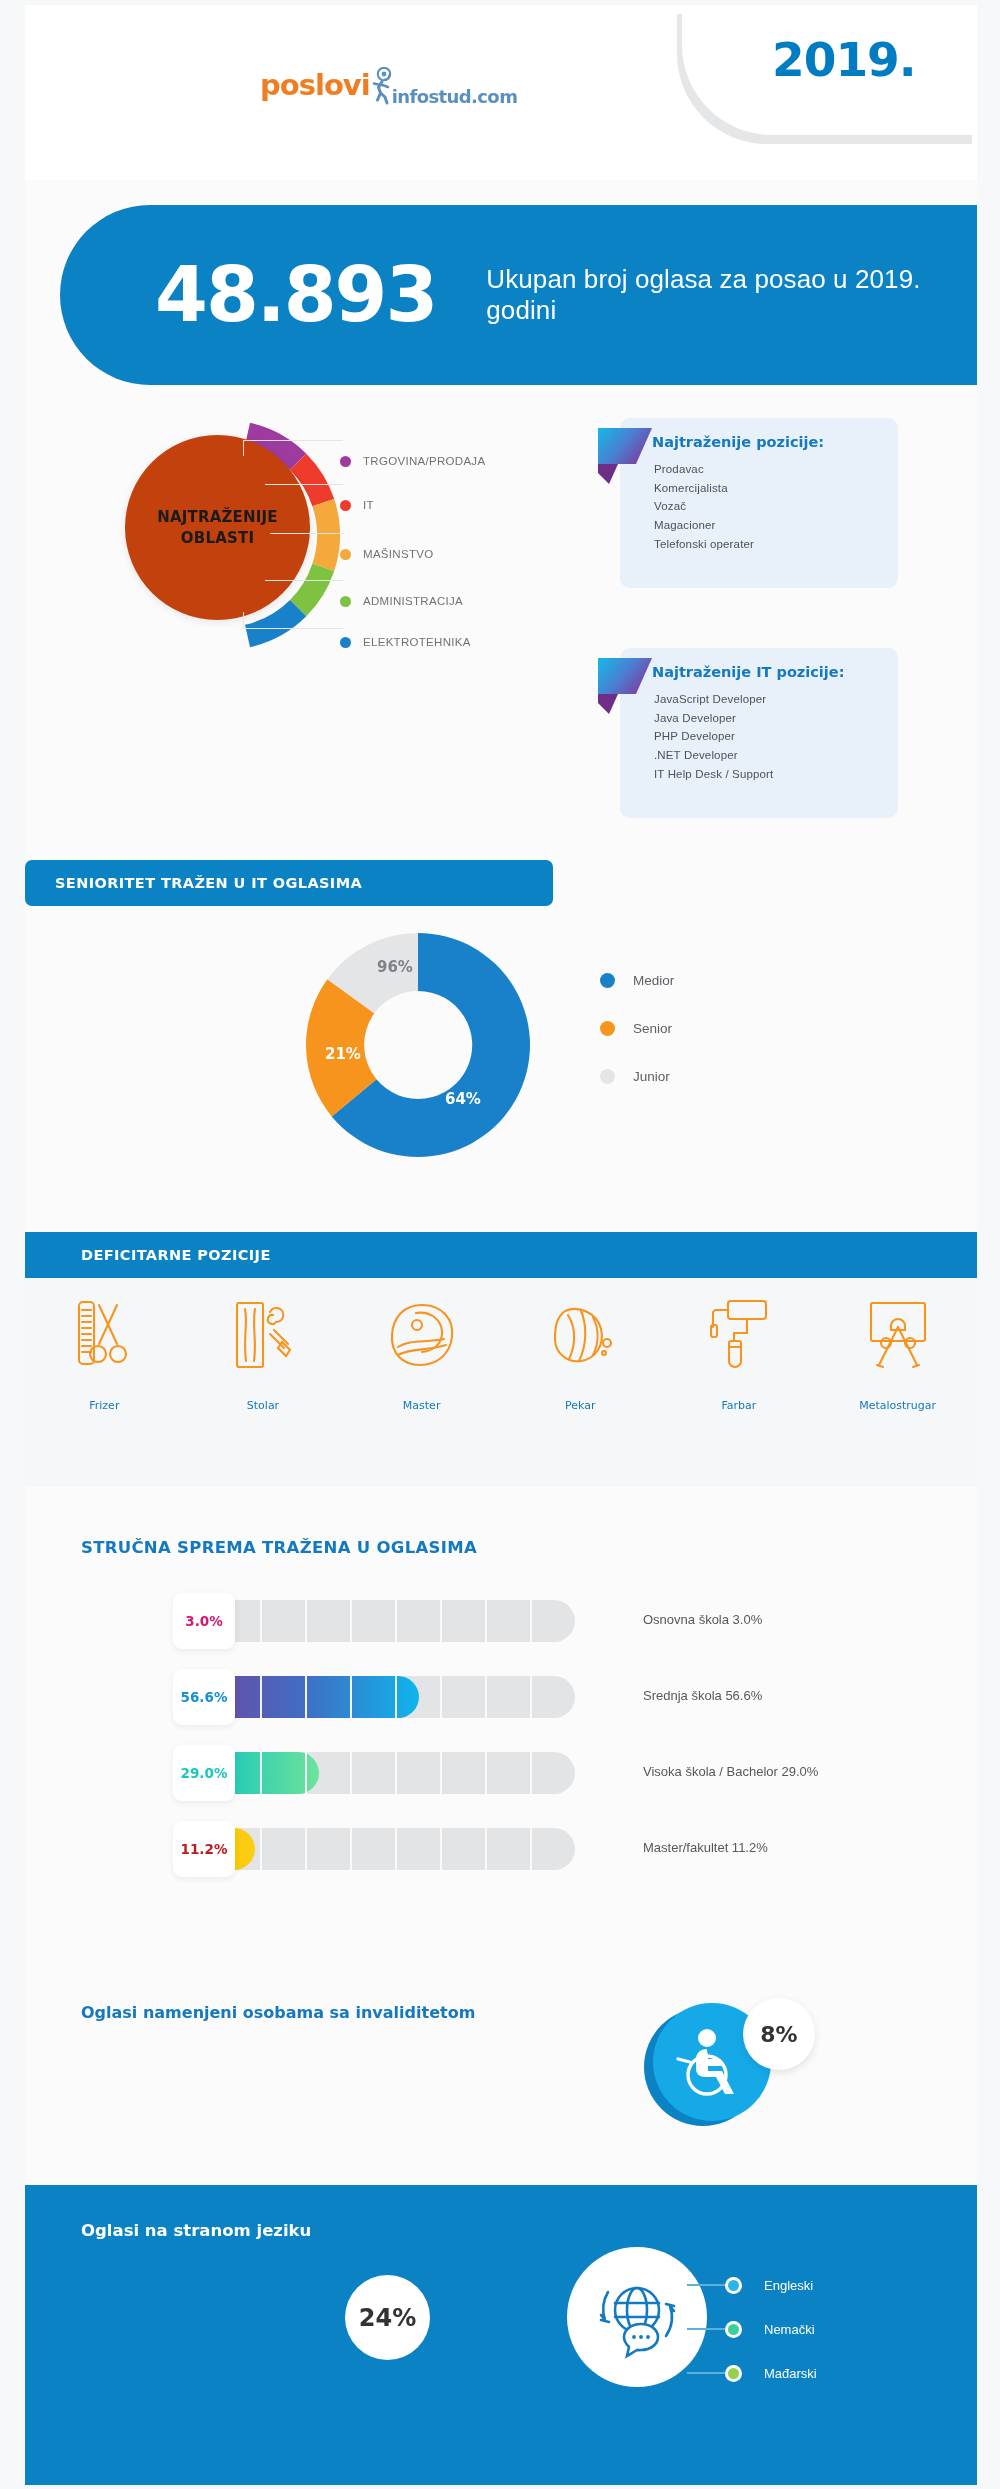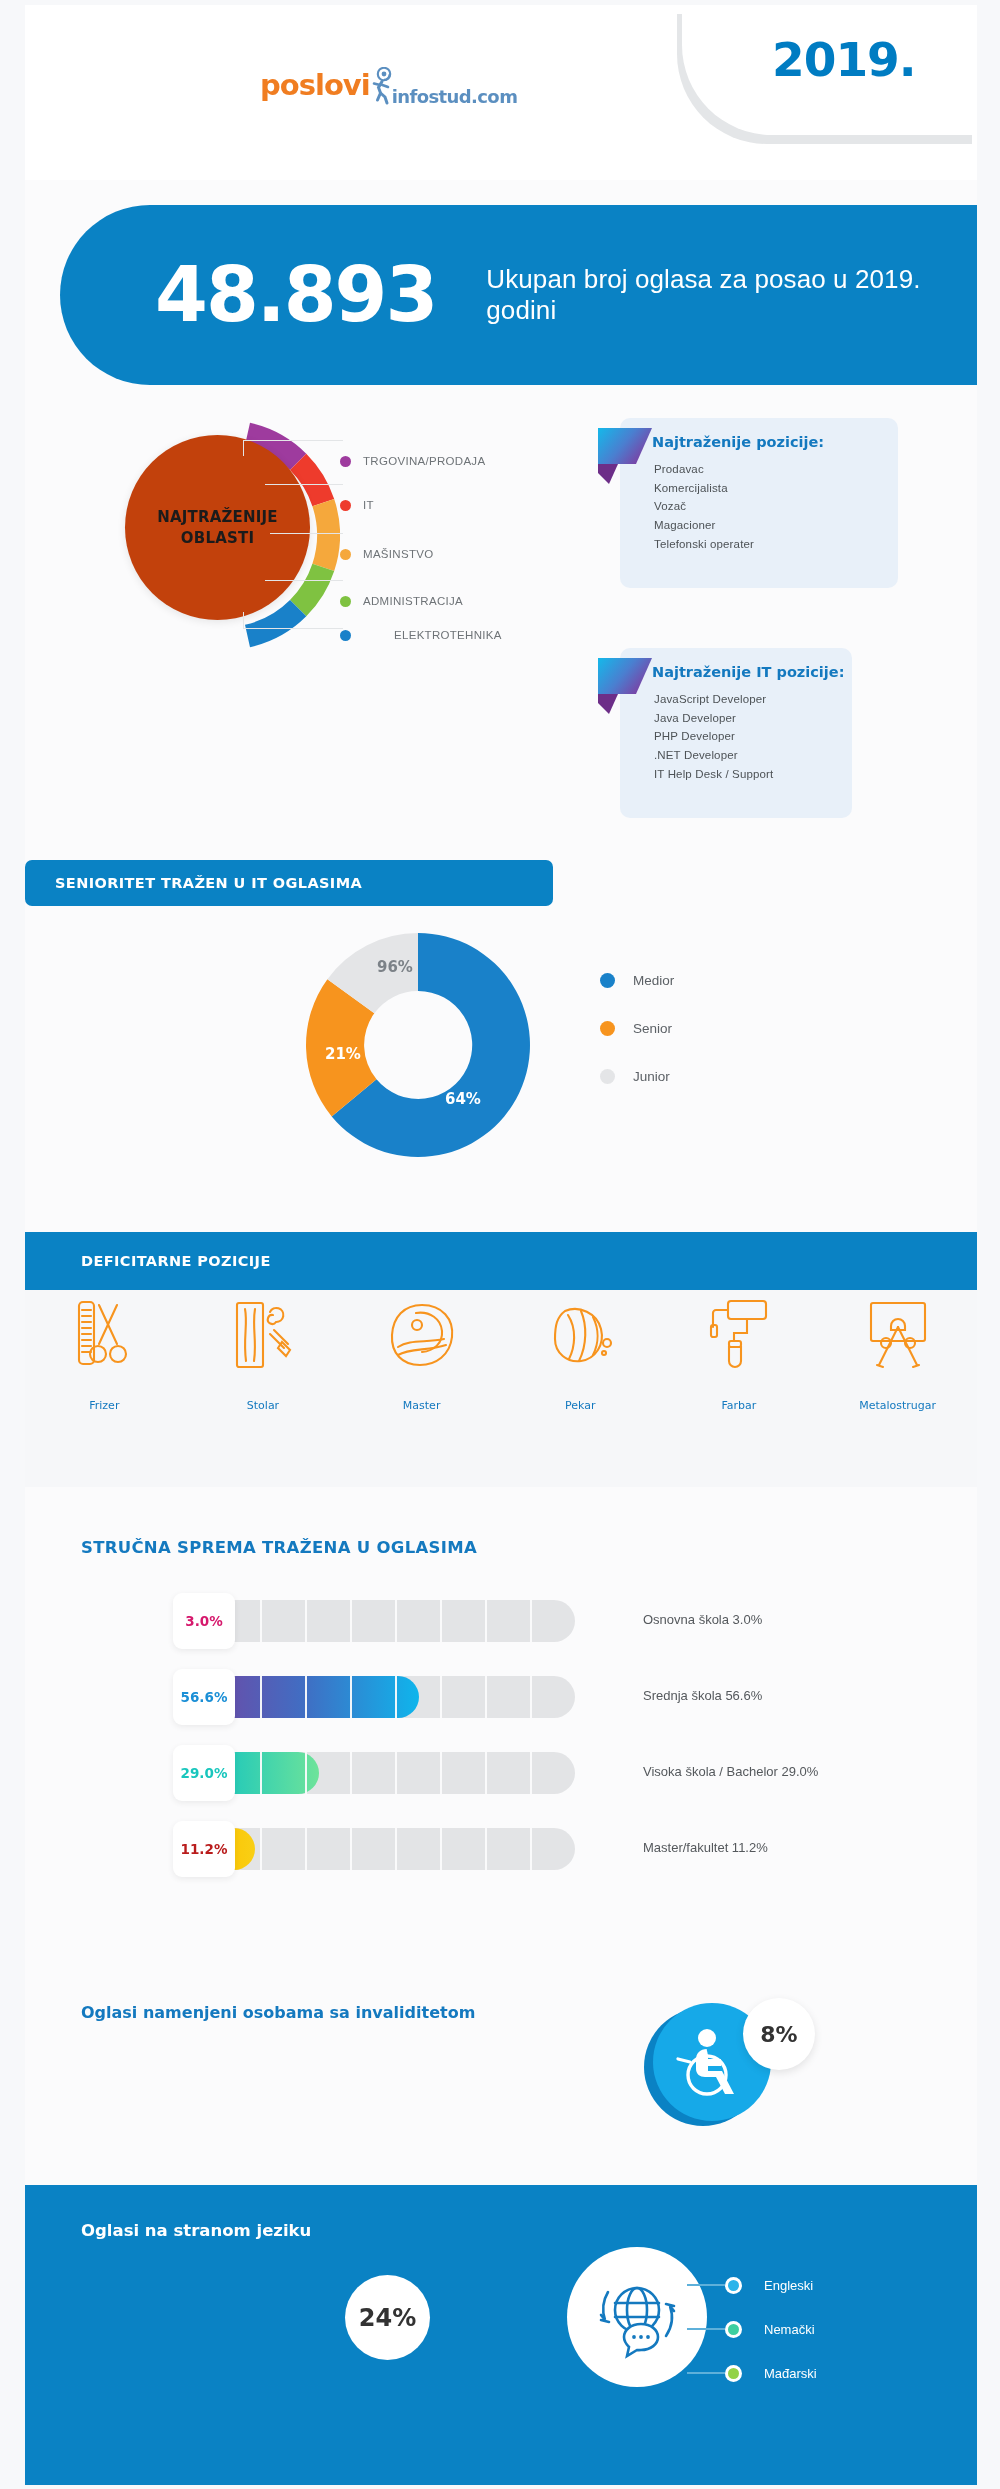--- a/index.html
+++ b/index.html
@@ -308,21 +308,21 @@
         <span class="legend-label">IT</span>
       </div>
       <div class="legend-row" style="top:126px;">
         <span class="legend-dot" style="background:#f5a83c"></span>
         <span class="legend-label">MAŠINSTVO</span>
       </div>
       <div class="legend-row" style="top:173px;">
         <span class="legend-dot" style="background:#7fc241"></span>
         <span class="legend-label">ADMINISTRACIJA</span>
       </div>
-      <div class="legend-row" style="top:207px;gap:31px;">
+      <div class="legend-row" style="top:214px;">
         <span class="legend-dot" style="background:#1981c9"></span>
         <span class="legend-label">ELEKTROTEHNIKA</span>
       </div>
     </div>
 
     <div class="card" style="left:595px; top:18px; width:278px; height:170px;">
       <span class="card-side"></span>
       <span class="card-tab">
         <svg width="62" height="66" viewBox="0 0 62 66">
           <defs>
@@ -340,21 +340,21 @@
       <div class="card-title">Najtraženije pozicije:</div>
       <div class="card-list">
         <div>Prodavac</div>
         <div>Komercijalista</div>
         <div>Vozač</div>
         <div>Magacioner</div>
         <div>Telefonski operater</div>
       </div>
     </div>
 
-    <div class="card" style="left:595px; top:248px; width:232px; height:170px;">
+    <div class="card" style="left:595px; top:248px; width:278px; height:170px;">
       <span class="card-side"></span>
       <span class="card-tab">
         <svg width="62" height="66" viewBox="0 0 62 66">
           <defs>
             <linearGradient id="gtab2" x1="0" y1="0" x2="1" y2="0.55">
               <stop offset="0%" stop-color="#14b9ea"></stop>
                 <stop offset="55%" stop-color="#4a7fd0"></stop>
                 <stop offset="100%" stop-color="#7c3fa3"></stop>
             </linearGradient>
           </defs>
@@ -405,21 +405,21 @@
         <span class="lbl">Senior</span>
       </div>
       <div class="row">
         <span class="dot" style="background:#e4e5e7"></span>
         <span class="lbl">Junior</span>
       </div>
     </div>
   </div>
 
   <div class="deficit">
-    <div class="bar-title-full" style="left:0; top:0; width:952px; height:58px;">
+    <div class="bar-title-full" style="left:0; top:0; width:952px; height:46px;">
       <span>DEFICITARNE POZICIJE</span>
     </div>
 
     <div class="deficit-grid">
 
       <div class="deficit-item">
         <div class="deficit-icon">
           <svg width="62" height="78" viewBox="0 0 62 78" fill="none" stroke="#f7941e" stroke-width="2.1" stroke-linecap="round">
             <rect x="6" y="6" width="15" height="62" rx="4"></rect>
             <path d="M9 14h9M9 20h9M9 26h9M9 32h9M9 38h9M9 44h9M9 50h9M9 56h9"></path>

